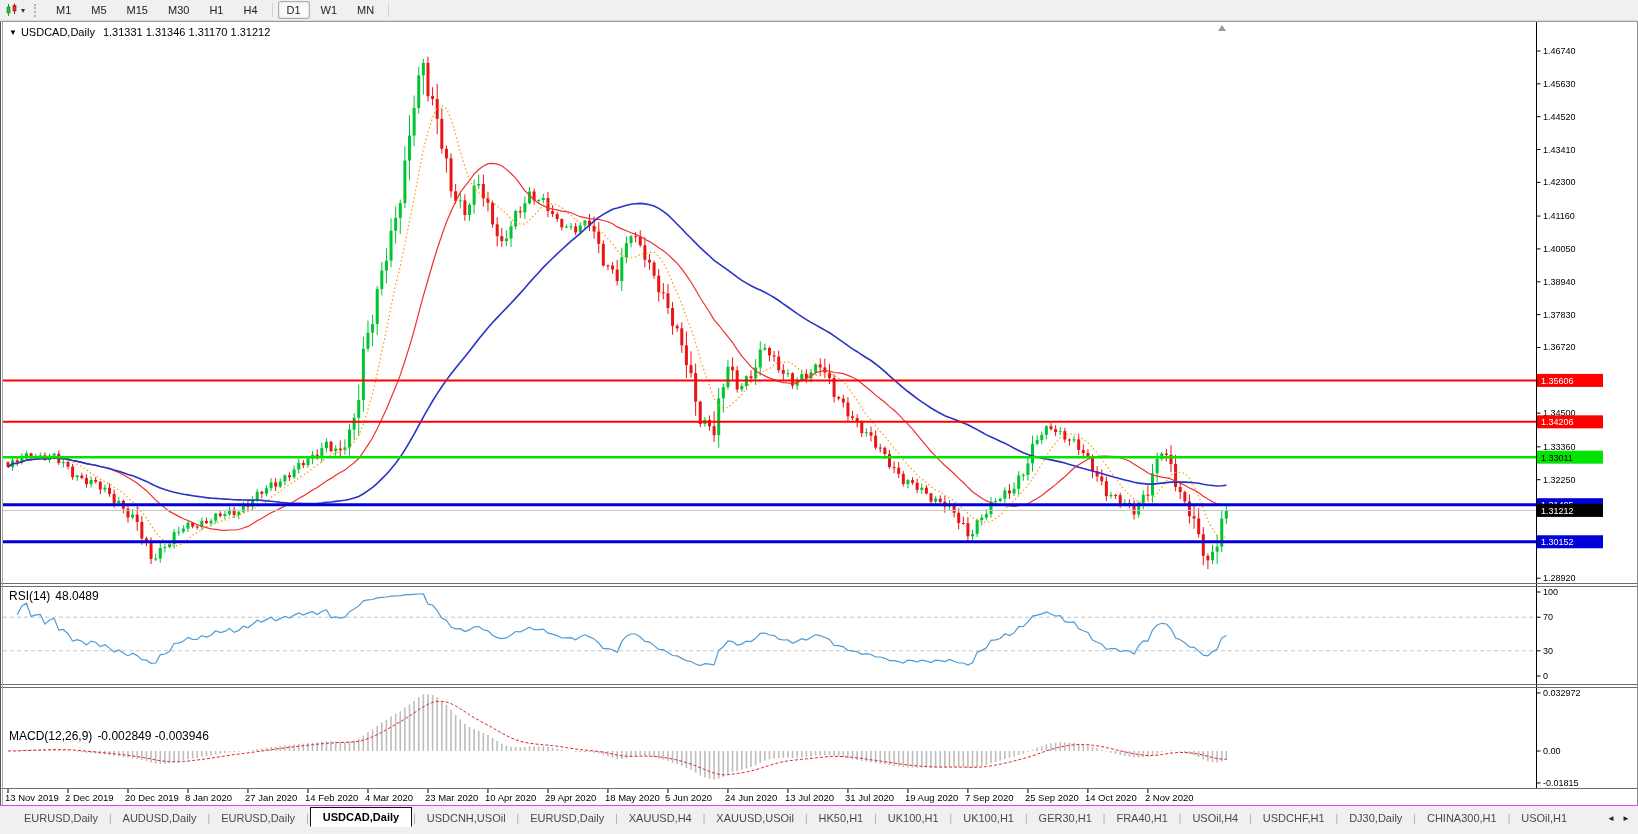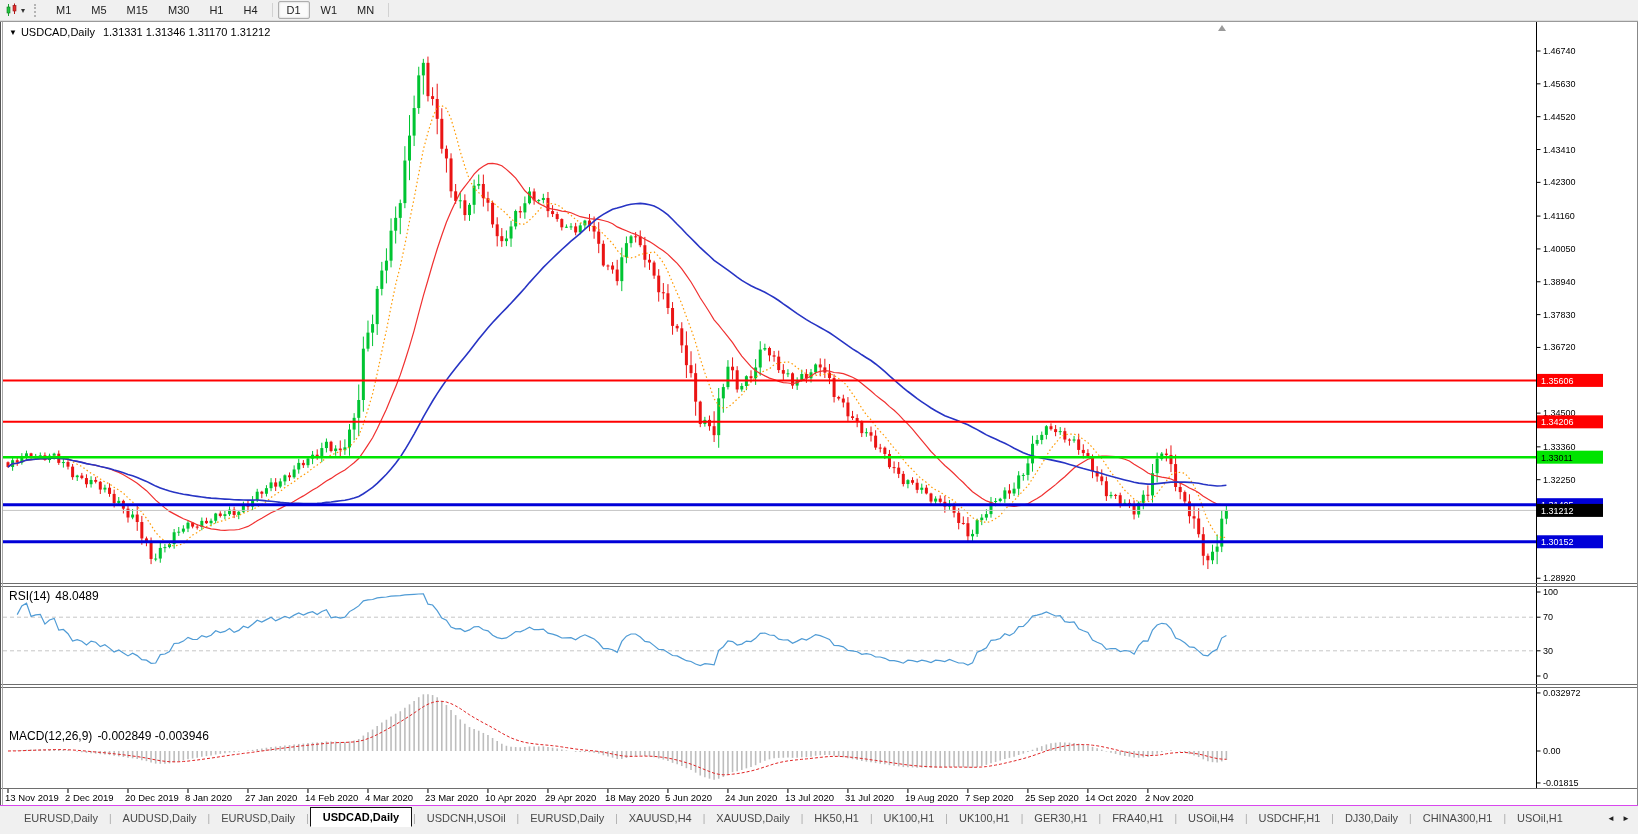--- a/index.html
+++ b/index.html
@@ -1026,21 +1026,21 @@
         <div class="tab">EURUSD,Daily</div>
         <span class="tabsep">|</span>
         <div class="tab active">USDCAD,Daily</div>
         <span class="tabsep">|</span>
         <div class="tab">USDCNH,USOil</div>
         <span class="tabsep">|</span>
         <div class="tab">EURUSD,Daily</div>
         <span class="tabsep">|</span>
         <div class="tab">XAUUSD,H4</div>
         <span class="tabsep">|</span>
-        <div class="tab">XAUUSD,Daily</div>
+        <div class="tab">XAUUSD,USOil</div>
         <span class="tabsep">|</span>
         <div class="tab">HK50,H1</div>
         <span class="tabsep">|</span>
         <div class="tab">UK100,H1</div>
         <span class="tabsep">|</span>
         <div class="tab">UK100,H1</div>
         <span class="tabsep">|</span>
         <div class="tab">GER30,H1</div>
         <span class="tabsep">|</span>
         <div class="tab">FRA40,H1</div>

